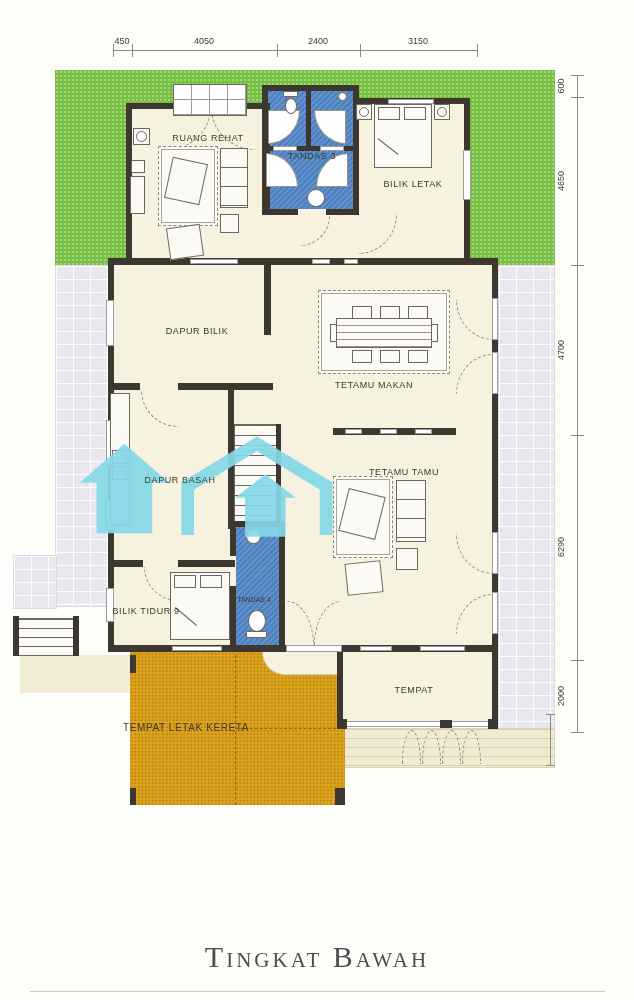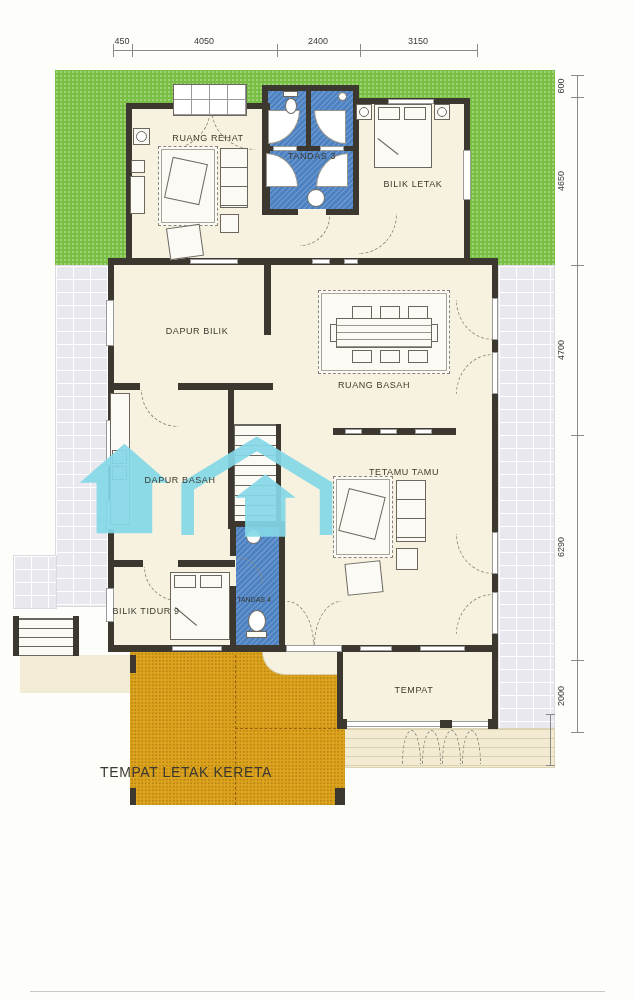--- a/index.html
+++ b/index.html
@@ -237,27 +237,27 @@
   <svg class="wm" style="left:78px;top:432px;" width="270" height="130" viewBox="0 0 320 150">
     <polygon points="55,12 108,58 88,58 88,118 22,118 22,58 2,58" fill="currentColor"></polygon>
     <path d="M130,120 L130,62 L212,12 L294,62 L294,120" fill="none" stroke="currentColor" stroke-width="15"></path>
     <polygon points="186,76 222,48 258,76 246,76 246,122 198,122 198,76" fill="currentColor"></polygon>
   </svg>
 
   <div class="label" style="left:208px;top:133px;">RUANG REHAT</div>
   <div class="label" style="left:312px;top:151px;">TANDAS 3</div>
   <div class="label" style="left:413px;top:179px;">BILIK LETAK</div>
   <div class="label" style="left:197px;top:326px;">DAPUR BILIK</div>
-  <div class="label" style="left:374px;top:380px;">RUANG BASAH</div>
+  <div class="label" style="left:374px;top:380px;">TETAMU MAKAN</div>
   <div class="label" style="left:180px;top:475px;">DAPUR BASAH</div>
   <div class="label" style="left:404px;top:467px;">TETAMU TAMU</div>
   <div class="label" style="left:146px;top:606px;">BILIK TIDUR 9</div>
   <div class="label" style="left:254px;top:596px;font-size:7px;letter-spacing:0;">TANDAS 4</div>
   <div class="label" style="left:414px;top:685px;">TEMPAT</div>
-  <div class="label" style="left:186px;top:764px;font-size:14px;">TEMPAT LETAK KERETA</div>
+  <div class="label" style="left:186px;top:722px;font-size:10px;">TEMPAT LETAK KERETA</div>
 
   <div class="dimline-h" style="left:113px;top:50px;width:364px;"></div>
   <div class="tick-v" style="left:113px;top:44px;"></div>
   <div class="tick-v" style="left:132px;top:44px;"></div>
   <div class="tick-v" style="left:277px;top:44px;"></div>
   <div class="tick-v" style="left:360px;top:44px;"></div>
   <div class="tick-v" style="left:477px;top:44px;"></div>
   <div class="dim" style="left:122px;top:36px;">450</div>
   <div class="dim" style="left:204px;top:36px;">4050</div>
   <div class="dim" style="left:318px;top:36px;">2400</div>
@@ -272,15 +272,16 @@
   <div class="tick-h" style="left:571px;top:732px;"></div>
   <div class="dim-r" style="left:561px;top:86px;">600</div>
   <div class="dim-r" style="left:561px;top:181px;">4650</div>
   <div class="dim-r" style="left:561px;top:350px;">4700</div>
   <div class="dim-r" style="left:561px;top:547px;">6290</div>
   <div class="dim-r" style="left:561px;top:696px;">2000</div>
   <div class="dimline-v" style="left:550px;top:714px;height:52px;"></div>
   <div class="tick-h" style="left:546px;top:714px;width:9px;"></div>
   <div class="tick-h" style="left:546px;top:765px;width:9px;"></div>
 
+  <div class="title">Tingkat Bawah</div>
   <div class="rule" style="left:30px;top:991px;width:575px;height:1px;"></div>
 
 </div>
 
 </body></html>

